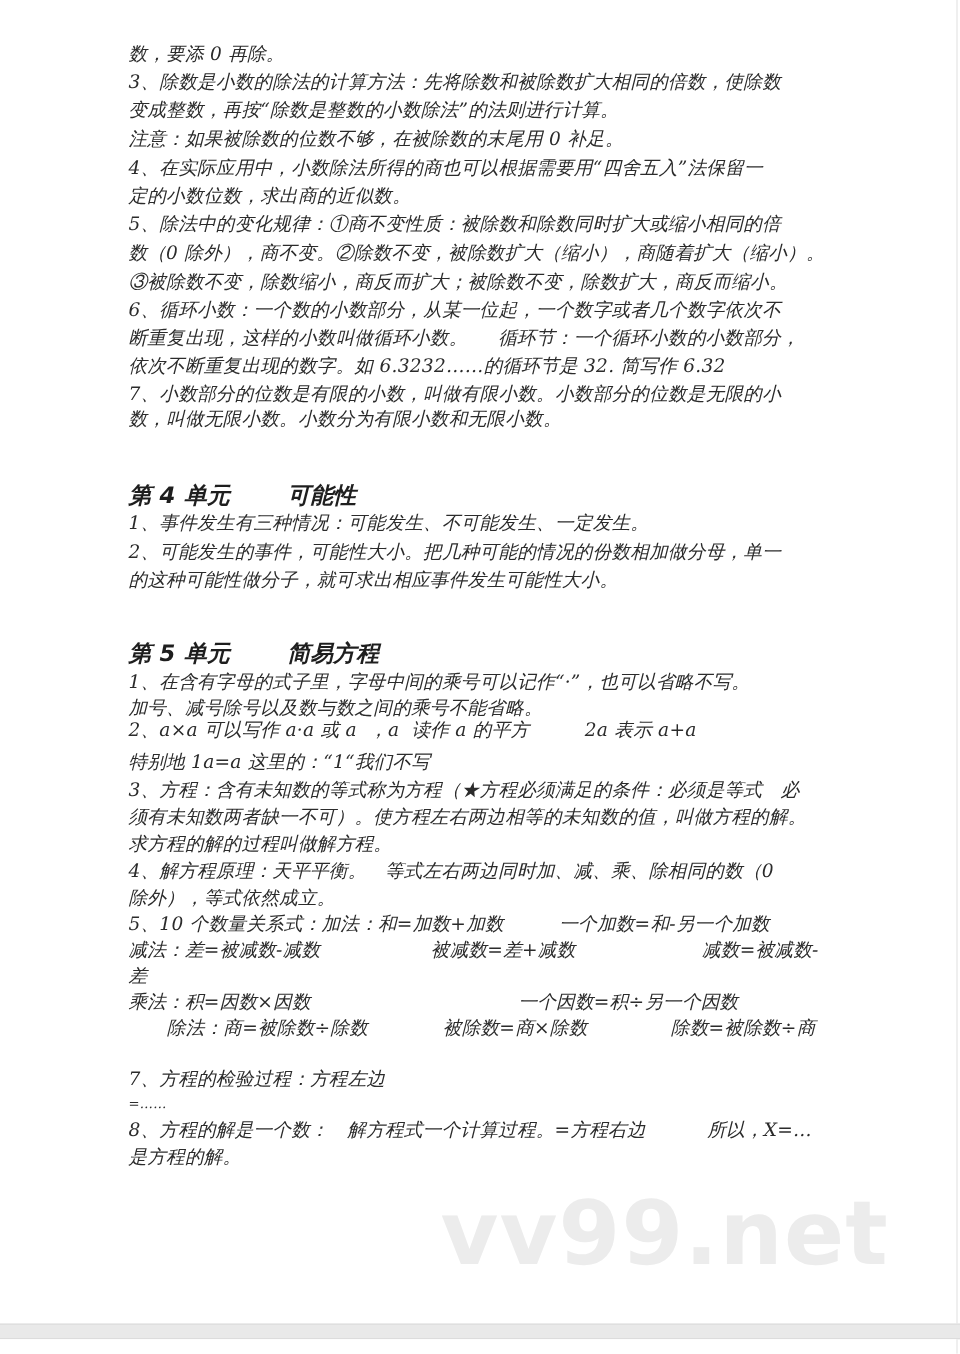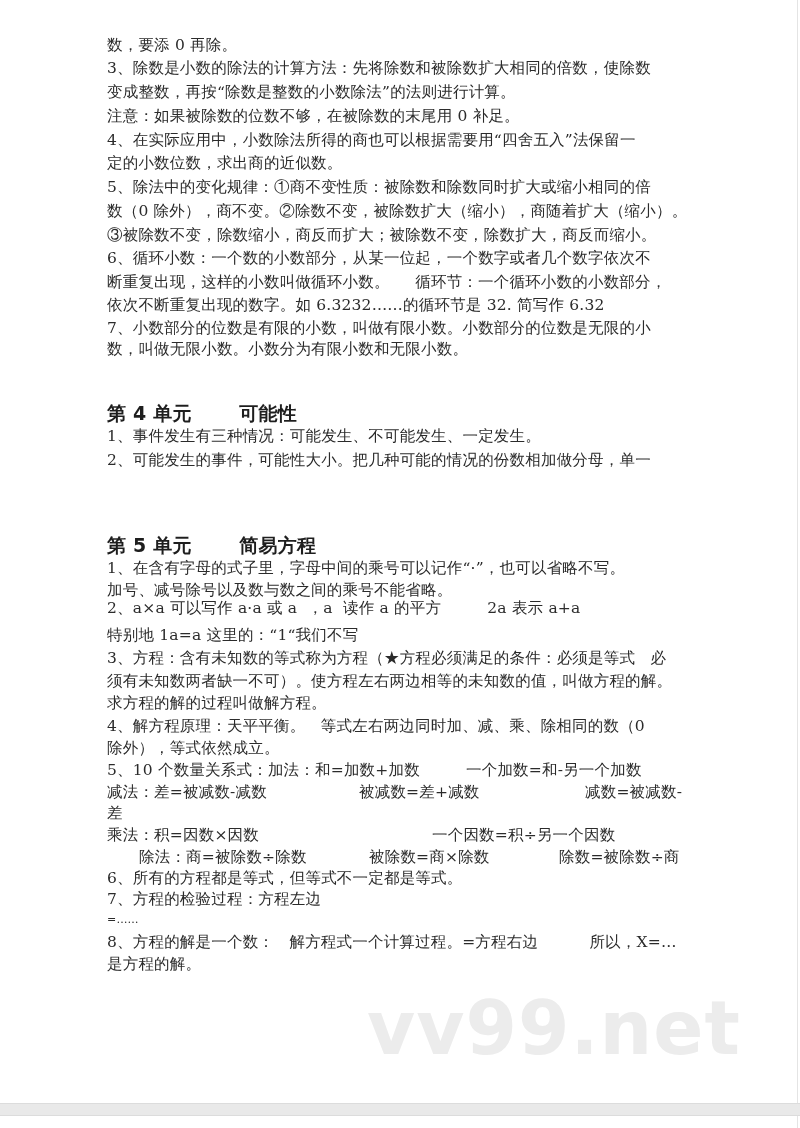--- a/index.html
+++ b/index.html
@@ -10,21 +10,21 @@
     color: #2a2a2a;
   }
   .page {
     position: absolute; left: 0; top: 0; width: 797px; height: 1103px;
     background: #ffffff;
     border-right: 1px solid #e4e4e4;
   }
   .line {
     position: absolute; left: 107px; white-space: pre;
     font-size: 15.5px; line-height: 20px; height: 20px;
-    letter-spacing: 0.2px; color: #2b2b2b;
+    letter-spacing: 0.2px; color: #2b2b2b; font-style: italic;
   }
   .line.heading { font-weight: bold; font-family: "DejaVu Sans", "Liberation Sans", sans-serif; font-size: 19px; color: #1e1e1e; }
   .seg { position: absolute; top: 0; white-space: pre; }
   .watermark {
     position: absolute; left: 367px; top: 988px;
     font-family: "DejaVu Sans", "Liberation Sans", sans-serif;
     font-weight: bold; font-size: 74px; line-height: 80px;
     color: #ececec; letter-spacing: 1px;
   }
   .bottom-band {
@@ -52,20 +52,21 @@
   <div class="line" style="top:225px">③被除数不变，除数缩小，商反而扩大；被除数不变，除数扩大，商反而缩小。</div>
   <div class="line" style="top:248px">6、循环小数：一个数的小数部分，从某一位起，一个数字或者几个数字依次不</div>
   <div class="line" style="top:272px">断重复出现，这样的小数叫做循环小数。     循环节：一个循环小数的小数部分，</div>
   <div class="line" style="top:295px">依次不断重复出现的数字。如 6.3232……的循环节是 32. 简写作 6.32</div>
   <div class="line" style="top:318px">7、小数部分的位数是有限的小数，叫做有限小数。小数部分的位数是无限的小</div>
   <div class="line" style="top:339px">数，叫做无限小数。小数分为有限小数和无限小数。</div>
 
   <div class="line heading" style="top:403px">第 4 单元       可能性</div>
   <div class="line" style="top:426px">1、事件发生有三种情况：可能发生、不可能发生、一定发生。</div>
   <div class="line" style="top:450px">2、可能发生的事件，可能性大小。把几种可能的情况的份数相加做分母，单一</div>
+  <div class="line" style="top:473px">的这种可能性做分子，就可求出相应事件发生可能性大小。</div>
 
   <div class="line heading" style="top:535px">第 5 单元       简易方程</div>
   <div class="line" style="top:558px">1、在含有字母的式子里，字母中间的乘号可以记作“·”，也可以省略不写。</div>
   <div class="line" style="top:580px">加号、减号除号以及数与数之间的乘号不能省略。</div>
   <div class="line" style="top:598px">2、a×a 可以写作 a·a 或 a  ，a  读作 a 的平方         2a 表示 a+a</div>
   <div class="line" style="top:625px">特别地 1a=a 这里的：“1“我们不写</div>
   <div class="line" style="top:648px">3、方程：含有未知数的等式称为方程（★方程必须满足的条件：必须是等式   必</div>
   <div class="line" style="top:671px">须有未知数两者缺一不可）。使方程左右两边相等的未知数的值，叫做方程的解。</div>
   <div class="line" style="top:693px">求方程的解的过程叫做解方程。</div>
   <div class="line" style="top:716px">4、解方程原理：天平平衡。   等式左右两边同时加、减、乘、除相同的数（0</div>
@@ -84,21 +85,20 @@
   <div class="line" style="top:825px; width:600px">
     <span class="seg" style="left:0">乘法：积=因数×因数</span>
     <span class="seg" style="left:325px">一个因数=积÷另一个因数</span>
   </div>
   <div class="line" style="top:847px; width:600px">
     <span class="seg" style="left:32px">除法：商=被除数÷除数</span>
     <span class="seg" style="left:262px">被除数=商×除数</span>
     <span class="seg" style="left:452px">除数=被除数÷商</span>
   </div>
 
-  <div class="line" style="top:868px">6、所有的方程都是等式，但等式不一定都是等式。</div>
   <div class="line" style="top:889px">7、方程的检验过程：方程左边</div>
   <div class="line" style="top:910px; font-size:11px">=……</div>
   <div class="line" style="top:932px">8、方程的解是一个数：   解方程式一个计算过程。=方程右边          所以，X=…</div>
   <div class="line" style="top:954px">是方程的解。</div>
 
   <div class="watermark">vv99.net</div>
 </div>
 
 <div class="bottom-band"></div>
 <div class="bottom-page"></div>

